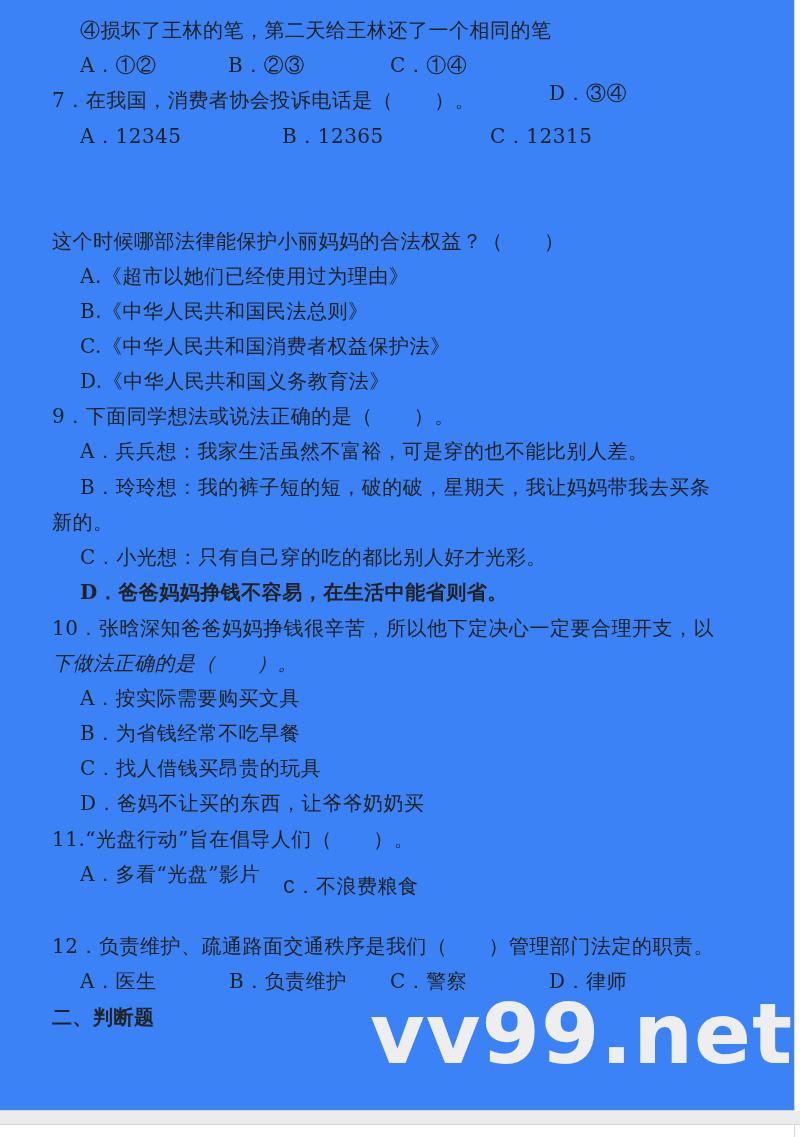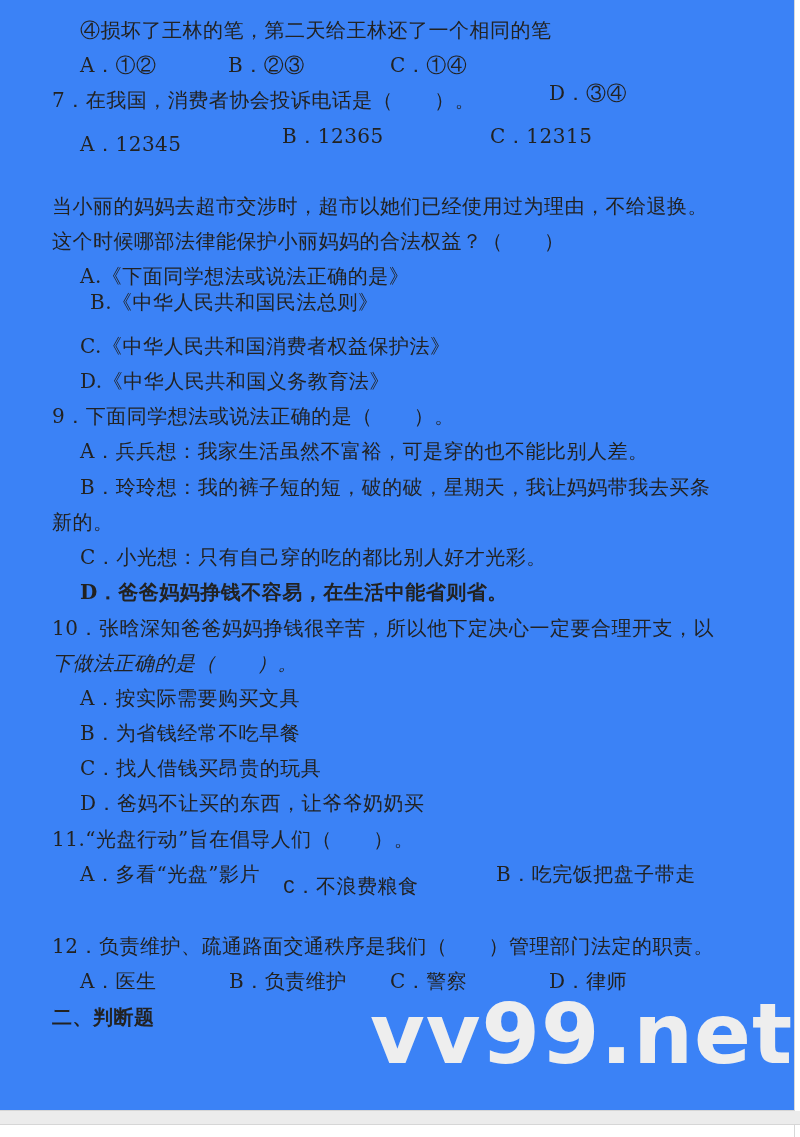--- a/index.html
+++ b/index.html
@@ -71,48 +71,46 @@
 
 <div class="page">
 
   <div class="line opt" style="top:18px;">④损坏了王林的笔，第二天给王林还了一个相同的笔</div>
   <div class="line opt" style="top:53px;">A．①②</div>
   <div class="line" style="left:228px; top:53px;">B．②③</div>
   <div class="line" style="left:390px; top:53px;">C．①④</div>
   <div class="line" style="left:549px; top:53px;margin-top:28px;">D．③④</div>
 
   <div class="line q" style="top:88px;">7．在我国，消费者协会投诉电话是（　　）。</div>
-  <div class="line opt" style="top:132px;">A．12345</div>
+  <div class="line opt" style="top:124px;">A．12345</div>
   <div class="line" style="left:282px; top:124px;">B．12365</div>
   <div class="line" style="left:490px; top:124px;">C．12315</div>
 
-  <div class="line q" style="top:194px;">当小丽的妈妈去超市交涉时，超市以她们已经使用过为理由，不给退换。</div>
   <div class="line q" style="top:229px;">这个时候哪部法律能保护小丽妈妈的合法权益？（　　）</div>
-  <div class="line opt" style="top:264px;">A.《下面同学想法或说法正确的是》</div>
-  <div class="line opt" style="top:290px;margin-left:10px;">B.《中华人民共和国民法总则》</div>
+  <div class="line opt" style="top:264px;">A.《超市以她们已经使用过为理由》</div>
+  <div class="line opt" style="top:299px;">B.《中华人民共和国民法总则》</div>
   <div class="line opt" style="top:334px;">C.《中华人民共和国消费者权益保护法》</div>
   <div class="line opt" style="top:369px;">D.《中华人民共和国义务教育法》</div>
 
   <div class="line q" style="top:404px;">9．下面同学想法或说法正确的是（　　）。</div>
   <div class="line opt" style="top:475px;">B．玲玲想：我的裤子短的短，破的破，星期天，我让妈妈带我去买条</div>
   <div class="line opt" style="top:439px;">A．兵兵想：我家生活虽然不富裕，可是穿的也不能比别人差。</div>
   <div class="line q" style="top:510px;">新的。</div>
   <div class="line opt" style="top:545px;">C．小光想：只有自己穿的吃的都比别人好才光彩。</div>
   <div class="line opt" style="top:580px;font-weight:bold;">D．爸爸妈妈挣钱不容易，在生活中能省则省。</div>
 
   <div class="line q" style="top:616px;">10．张晗深知爸爸妈妈挣钱很辛苦，所以他下定决心一定要合理开支，以</div>
   <div class="line q" style="top:651px;font-style:italic;">下做法正确的是（　　）。</div>
   <div class="line opt" style="top:686px;">A．按实际需要购买文具</div>
   <div class="line opt" style="top:721px;">B．为省钱经常不吃早餐</div>
   <div class="line opt" style="top:756px;">C．找人借钱买昂贵的玩具</div>
   <div class="line opt" style="top:791px;">D．爸妈不让买的东西，让爷爷奶奶买</div>
 
   <div class="line q" style="top:827px;">11.“光盘行动”旨在倡导人们（　　）。</div>
   <div class="line opt" style="top:862px;">A．多看“光盘”影片</div>
-  <div class="line" style="left:496px; top:862px;">B．吃完饭把盘子带走</div>
   <div class="line" style="left:283px; top:876px;font-family:Liberation Mono, monospace;">C．不浪费粮食</div>
 
   <div class="line q" style="top:934px;">12．负责维护、疏通路面交通秩序是我们（　　）管理部门法定的职责。</div>
   <div class="line opt" style="top:969px;">A．医生</div>
   <div class="line" style="left:229px; top:969px;">B．负责维护</div>
   <div class="line" style="left:390px; top:969px;">C．警察</div>
   <div class="line" style="left:549px; top:969px;">D．律师</div>
 
   <div class="line q bold" style="top:1005px;">二、判断题</div>
 

